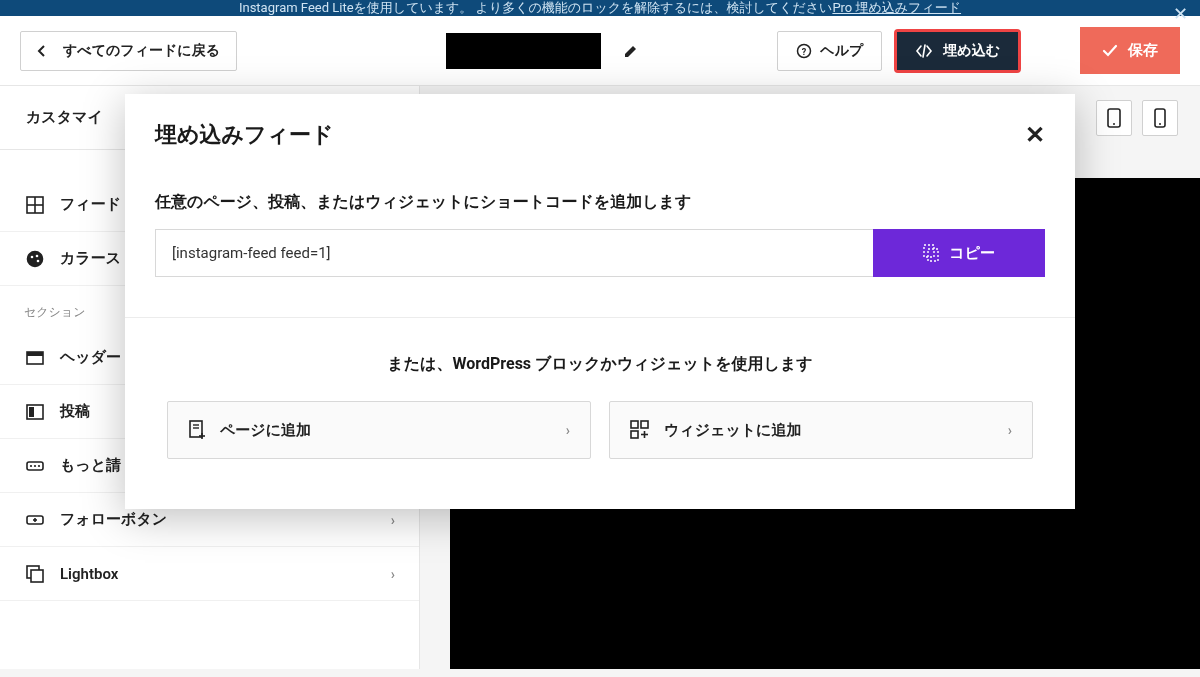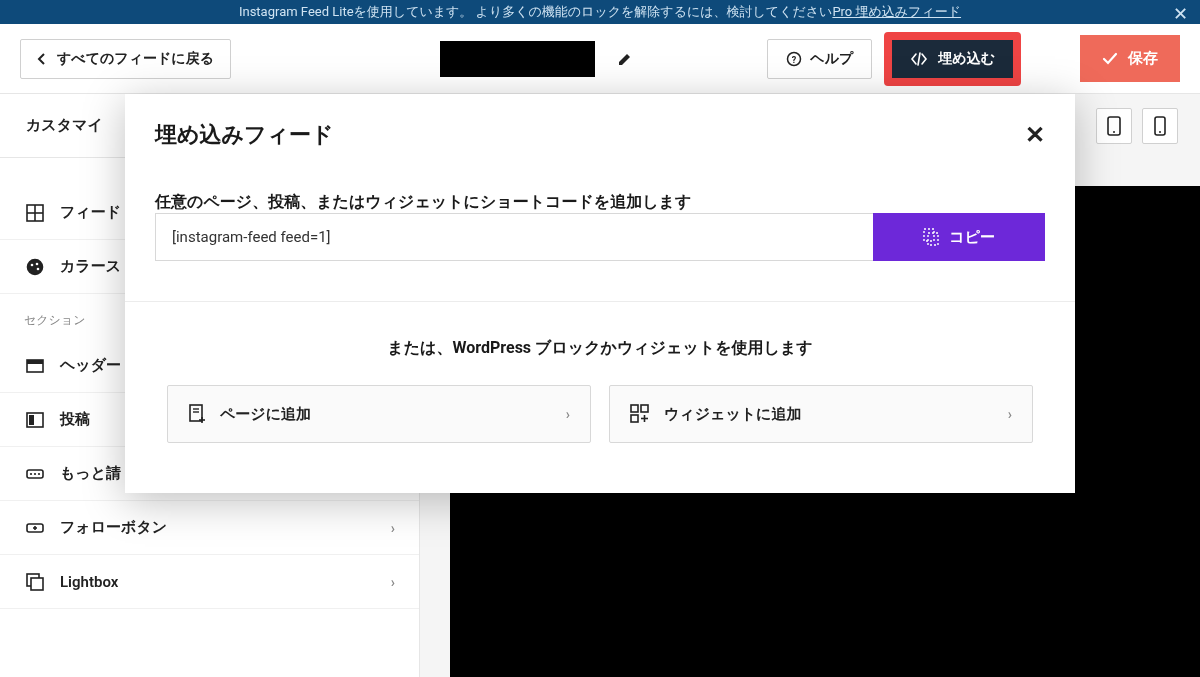--- a/index.html
+++ b/index.html
@@ -1,31 +1,31 @@
 <!DOCTYPE html>
 <html><head>
   <meta charset="utf-8">
   <style>
     * { margin: 0; padding: 0; box-sizing: border-box; font-family: -apple-system, BlinkMacSystemFont, "Segoe UI", Roboto, "Hiragino Kaku Gothic ProN", "Hiragino Sans", Meiryo, sans-serif; }
     body { background: #f5f5f5; width: 1200px; height: 677px; overflow: hidden; position: relative; }
 
     
-    .promo-banner { background: #0e4a7a; color: #cfe3f2; height: 24px; display: flex; align-items: center; justify-content: center; font-size: 13px; position: relative; }
+    .promo-banner { background: #0e4a7a; color: #cfe3f2; height: 16px; display: flex; align-items: center; justify-content: center; font-size: 13px; position: relative; }
     .promo-banner a { color: #cfe3f2; text-decoration: underline; }
     .promo-banner .promo-close { position: absolute; right: 12px; top: 3px; color: #cfe3f2; font-size: 18px; cursor: pointer; }
 
     
     .toolbar { background: #fff; height: 70px; display: flex; align-items: center; padding: 0 20px; gap: 12px; border-bottom: 1px solid #e6e6e6; }
-    .btn-back { display: inline-flex; align-items: center; gap: 10px; background: #fff; border: 1px solid #d0d0d0; border-radius: 2px; padding: 10px 16px; font-size: 14px; cursor: pointer; font-weight: 600; color: #222; }
+    .btn-back { display: inline-flex; align-items: center; gap: 16px; background: #fff; border: 1px solid #d0d0d0; border-radius: 2px; padding: 10px 16px; font-size: 14px; cursor: pointer; font-weight: 600; color: #222; }
     .toolbar-spacer1 { flex: 0 0 auto; width: 185px; }
     .redacted-box { width: 155px; height: 36px; background: #000; }
     .edit-btn { width: 36px; height: 36px; display: inline-flex; align-items: center; justify-content: center; background: #fff; border: none; cursor: pointer; font-size: 16px; }
     .toolbar-flex { flex: 1; }
     .btn-help { display: inline-flex; align-items: center; gap: 8px; background: #fff; border: 1px solid #d0d0d0; border-radius: 2px; padding: 10px 18px; font-size: 14px; cursor: pointer; font-weight: 600; color: #222; }
-    .btn-embed-wrap { display: inline-flex; border: 8px solid #ef4444; border-radius: 4px; }
+    .btn-embed-wrap { display: inline-flex; border: 3px solid #ef4444; border-radius: 4px; }
     .btn-embed { display: inline-flex; align-items: center; gap: 10px; background: #1b2a3a; color: #fff; border: none; padding: 10px 18px; font-size: 14px; cursor: pointer; font-weight: 600; }
     .btn-save { display: inline-flex; align-items: center; gap: 10px; background: #ef6a5a; color: #fff; border: none; padding: 14px 22px; font-size: 15px; cursor: pointer; font-weight: 600; margin-left: 47px; }
 
     
     .main { display: flex; height: calc(677px - 24px - 70px); }
     .sidebar { width: 420px; background: #fff; border-right: 1px solid #e6e6e6; }
     .preview-area { flex: 1; background: #f5f5f5; position: relative; }
 
     .tab-row { display: flex; align-items: center; border-bottom: 1px solid #e6e6e6; height: 64px; }
     .tab { padding: 0 26px; height: 64px; display: flex; align-items: center; font-size: 15px; font-weight: 600; color: #222; }
@@ -40,21 +40,21 @@
     .device-btn { width: 36px; height: 36px; border: 1px solid #d0d0d0; border-radius: 2px; display: inline-flex; align-items: center; justify-content: center; background: #fff; cursor: pointer; }
     .preview-black { position: absolute; left: 30px; right: 0; top: 92px; bottom: 0; background: #000; }
 
     
     .modal-overlay { position: absolute; inset: 0; background: rgba(0,0,0,0); display: flex; align-items: flex-start; justify-content: center; }
     .modal { margin-top: 94px; width: 950px; background: #fff; border-radius: 0; box-shadow: 0 8px 40px rgba(0,0,0,0.25); padding: 0; }
     .modal-header { display: flex; align-items: center; padding: 26px 30px 6px; }
     .modal-title { font-size: 22px; font-weight: 700; color: #1a1a1a; }
     .modal-close { margin-left: auto; font-size: 24px; font-weight: 700; cursor: pointer; color: #222; }
     .modal-body1 { padding: 36px 30px 40px; border-bottom: 1px solid #ececec; }
-    .modal-subhead { font-size: 16px; font-weight: 700; color: #1a1a1a; }
+    .modal-subhead { font-size: 16px; font-weight: 700; color: #1a1a1a; margin-bottom: 16px; }
     .shortcode-row { display: flex; }
     .shortcode-input { flex: 1; border: 1px solid #d8d8d8; border-right: none; padding: 14px 16px; font-size: 15px; color: #333; background: #fff; }
     .copy-btn { display: inline-flex; align-items: center; gap: 10px; background: #6d28d9; color: #fff; border: none; padding: 0 50px; font-size: 15px; font-weight: 700; cursor: pointer; }
     .modal-body2 { padding: 36px 42px 50px; }
     .modal-subhead2 { text-align: center; font-size: 16px; font-weight: 700; color: #1a1a1a; margin-bottom: 26px; }
     .option-row { display: flex; gap: 18px; }
     .option-btn { flex: 1; display: flex; align-items: center; gap: 14px; border: 1px solid #d8d8d8; background: #fafafa; padding: 18px 20px; font-size: 15px; font-weight: 600; color: #222; cursor: pointer; border-radius: 2px; }
     .option-btn .chev { margin-left: auto; color: #888; font-size: 14px; }
     .ico { display: inline-flex; }
   </style>

